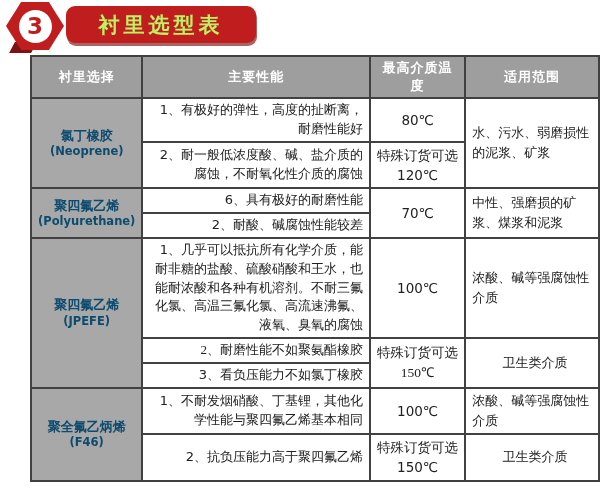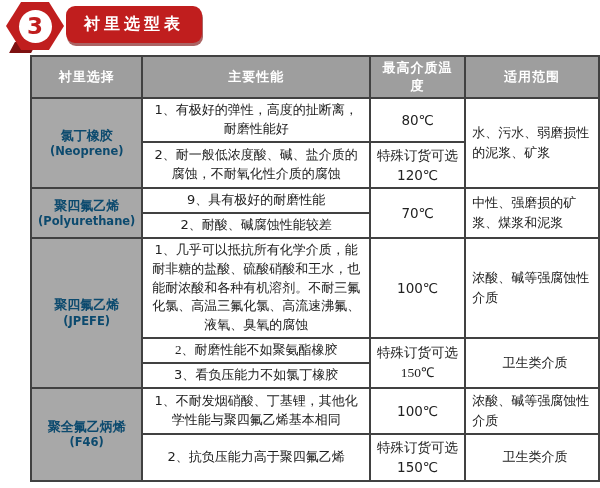--- a/index.html
+++ b/index.html
@@ -19,24 +19,24 @@
     background:#c01e1e;
     clip-path:polygon(26% 0,74% 0,100% 50%,74% 100%,26% 100%,0 50%);
     display:flex;align-items:center;justify-content:center;
   }
   .hex-circle{
     width:33px;height:33px;border-radius:50%;background:#ffffff;
     display:flex;align-items:center;justify-content:center;
     color:#c01e1e;font-size:23px;font-weight:bold;line-height:1;
   }
   .title-pill{
-    position:absolute;left:66px;top:6px;width:136px;height:37px;
+    position:absolute;left:66px;top:6px;width:190px;height:37px;
     background:#c01e1e;border-radius:9px;
     display:flex;align-items:center;justify-content:center;
-    color:#ffffff;font-size:16px;font-weight:bold;letter-spacing:4px;
+    color:#bef264;font-size:21px;font-weight:bold;letter-spacing:4px;
     box-shadow:1px 3px 0 rgba(126,17,17,.65);
   }
   
   table.lining{
     position:absolute;left:30px;top:55px;
     border-collapse:collapse;table-layout:fixed;
     font-size:13px;color:#212121;
   }
   table.lining td,table.lining th{
     border:2px solid #414141;padding:2px 6px;vertical-align:middle;
@@ -44,21 +44,21 @@
   }
   th.hdr{
     background:#9e9e9e;color:#ffffff;font-weight:bold;font-size:13px;
     text-align:center;height:26px;letter-spacing:1px;
   }
   td.material{
     background:#a8a8a8;color:#0c4a6e;text-align:center;
     font-weight:bold;font-size:13px;line-height:1.35;padding:2px 2px;
   }
   td.material .en{font-weight:bold;font-size:11.5px;display:block;}
-  td.perf{text-align:center;line-height:1.45;padding:3px 8px;}
+  td.perf{text-align:right;line-height:1.45;padding:3px 8px;}
   td.temp{text-align:center;white-space:pre-line;line-height:1.5;font-size:13.5px;}
   td.app{text-align:left;line-height:1.55;padding:3px 10px;}
   td.app.center{text-align:center;padding-left:12px;}
   
   tr.h45{height:41px;} tr.h26{height:22px;} tr.h27{height:23px;}
   tr.h86{height:82px;} tr.h24{height:20px;font-family:Liberation Serif, serif;} tr.h25{height:21px;}
   tr.h47{height:43px;}
 </style>
 </head>
 <body>
@@ -101,21 +101,21 @@
       <td class="perf">2、耐一般低浓度酸、碱、盐介质的腐蚀，不耐氧化性介质的腐蚀</td>
       <td class="temp">特殊订货可选
 120℃</td>
     </tr>
 
     <tr class="h26">
       <td class="material" rowspan="2">
         <span>聚四氟乙烯</span>
         <span class="en">(Polyurethane)</span>
       </td>
-      <td class="perf">9、具有极好的耐磨性能</td>
+      <td class="perf">6、具有极好的耐磨性能</td>
       <td class="temp" rowspan="2">70℃</td>
       <td class="app" rowspan="2">中性、强磨损的矿浆、煤浆和泥浆</td>
     </tr>
     <tr class="h27">
       <td class="perf">2、耐酸、碱腐蚀性能较差</td>
     </tr>
 
     <tr class="h86">
       <td class="material" rowspan="3">
         <span>聚四氟乙烯</span>

